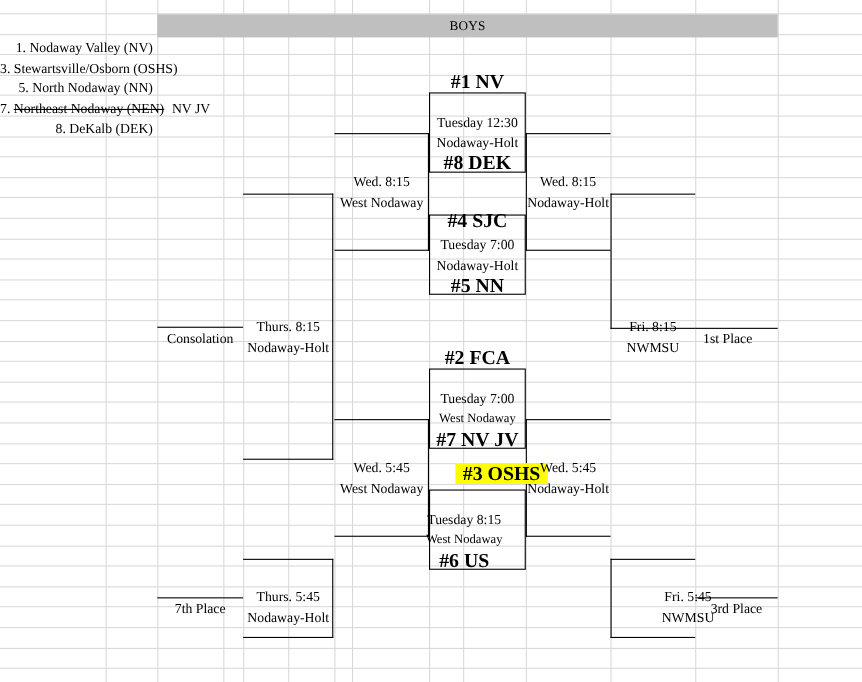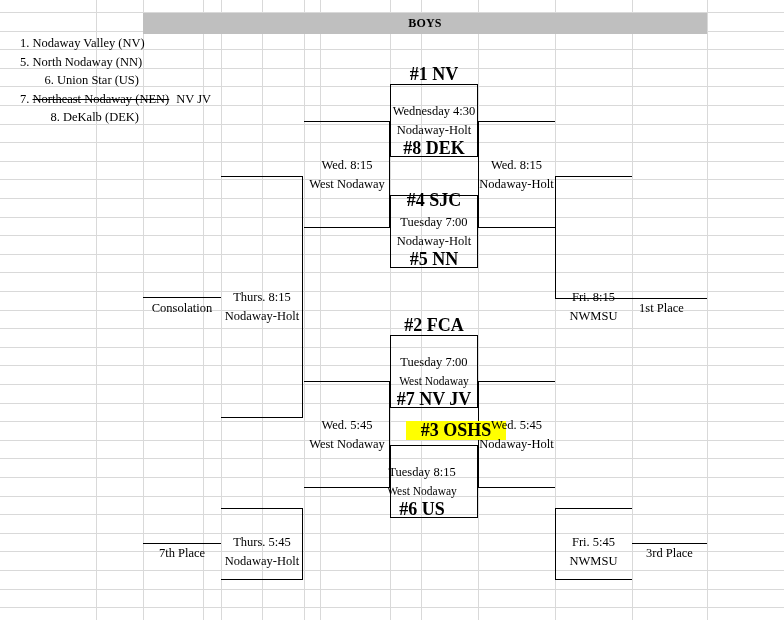--- a/index.html
+++ b/index.html
@@ -35,21 +35,21 @@
   }
   
   #boys-header {
     position: absolute;
     left: 143px;
     top: 13px;
     width: 564px;
     height: 21px;
     background: #bfbfbf;
     color: #000000;
-    font-weight: bold;
+    font-weight: normal;
     font-size: 12px;
     display: flex;
     align-items: center;
     justify-content: center;
     letter-spacing: 0.2px;
   }
   
   #team-list {
     position: absolute;
     left: 0px;
@@ -58,21 +58,20 @@
   }
   .team-row {
     height: 18.6px;
     line-height: 18.6px;
     text-align: right;
     padding-right: 4px;
     font-size: 12.5px;
     white-space: nowrap;
     color: #000000;
     box-sizing: border-box;
-    padding-left: 20px;
   }
   .team-row .struck {
     text-decoration: line-through;
   }
   .team-row .replacement {
     margin-left: 7px;
   }
   
   .bracket-box {
     position: absolute;
@@ -172,22 +171,22 @@
       <div class="gridline-h" style="top: 551px;"></div>
       <div class="gridline-h" style="top: 570px;"></div>
       <div class="gridline-h" style="top: 589px;"></div>
       <div class="gridline-h" style="top: 607px;"></div>
     </div>
 
   <div id="boys-header" style="background: rgb(191, 191, 191);">BOYS</div>
 
   <div id="team-list">
       <div class="team-row"><span>1.</span> <span>Nodaway Valley (NV)</span></div>
+      <div class="team-row"><span>3.</span> <span>Stewartsville/Osborn (OSHS)</span></div>
       <div class="team-row"><span>5.</span> <span>North Nodaway (NN)</span></div>
-      <div class="team-row"><span>6.</span> <span>Union Star (US)</span></div>
       <div class="team-row"><span>7.</span> <span class="struck">Northeast Nodaway (NEN)</span><span class="replacement">NV JV</span></div>
       <div class="team-row"><span>8.</span> <span>DeKalb (DEK)</span></div>
     </div>
 
   <div class="bracket-box bx-full" style="left:390px; top:84px; width:88px; height:73px;"></div>
 
   <div class="bracket-box bx-full" style="left:390px; top:195px; width:88px; height:73px;"></div>
 
   <div class="bracket-box bx-full" style="left:390px; top:335px; width:88px; height:73px;"></div>
 
@@ -213,21 +212,21 @@
   <div class="connector" style="left:143px; top:543px; width:78px;"></div>
 
   <div class="bracket-box bx-open-right" style="left:555px; top:508px; width:77px; height:72px;"></div>
   <div class="connector" style="left:632px; top:543px; width:75px;"></div>
 
   <div class="cell" style="left:390px; top:64px; width:88px; height:20px;">
     <div class="line seed-label">#1 NV</div>
   </div>
 
   <div class="cell" style="left:390px; top:102px; width:88px; height:56px;">
-    <div class="line">Wednesday 4:30</div>
+    <div class="line">Tuesday 12:30</div>
     <div class="line">Nodaway-Holt</div>
     <div class="line seed-label">#8 DEK</div>
   </div>
 
   <div class="cell" style="left:390px; top:190px; width:88px; height:20px;">
     <div class="line seed-label">#4 SJC</div>
   </div>
 
   <div class="cell" style="left:390px; top:213px; width:88px; height:56px;">
     <div class="line">Tuesday 7:00</div>
@@ -239,21 +238,21 @@
     <div class="line seed-label">#2 FCA</div>
   </div>
 
   <div class="cell" style="left:390px; top:353px; width:88px; height:56px;">
     <div class="line">Tuesday 7:00</div>
     <div class="line small-venue">West Nodaway</div>
     <div class="line seed-label">#7 NV JV</div>
   </div>
 
   <div class="cell" style="left:390px; top:420px; width:88px; height:21px;">
-    <div class="line seed-label highlight" style="width: 100px; text-align: center; background: rgb(255, 255, 0); margin-left: 44px;">#3 OSHS</div>
+    <div class="line seed-label highlight" style="width: 84px; text-align: center; background: rgb(255, 255, 0); margin-left: 44px;">#3 OSHS</div>
   </div>
 
   <div class="cell" style="left:390px; top:463px; width:64px; height:56px;">
     <div class="line">Tuesday 8:15</div>
     <div class="line small-venue">West Nodaway</div>
     <div class="line seed-label">#6 US</div>
   </div>
 
   <div class="cell" style="left:304px; top:156px; width:86px; height:38px;">
     <div class="line">Wed. 8:15</div>
@@ -295,21 +294,21 @@
 
   <div class="cell" style="left:221px; top:533px; width:82px; height:38px;">
     <div class="line">Thurs. 5:45</div>
     <div class="line">Nodaway-Holt</div>
   </div>
 
   <div class="cell" style="left:143px; top:543px; width:78px; height:20px;">
     <div class="line place-label">7th Place</div>
   </div>
 
-  <div class="cell" style="left:555px; top:533px; width:77px; height:38px;">
+  <div class="cell" style="left:587px; top:533px; width:77px; height:38px;">
     <div class="line">Fri. 5:45</div>
     <div class="line">NWMSU</div>
   </div>
 
   <div class="cell" style="left:632px; top:543px; width:75px; height:20px;">
     <div class="line place-label">3rd Place</div>
   </div>
 
 </div>
 

